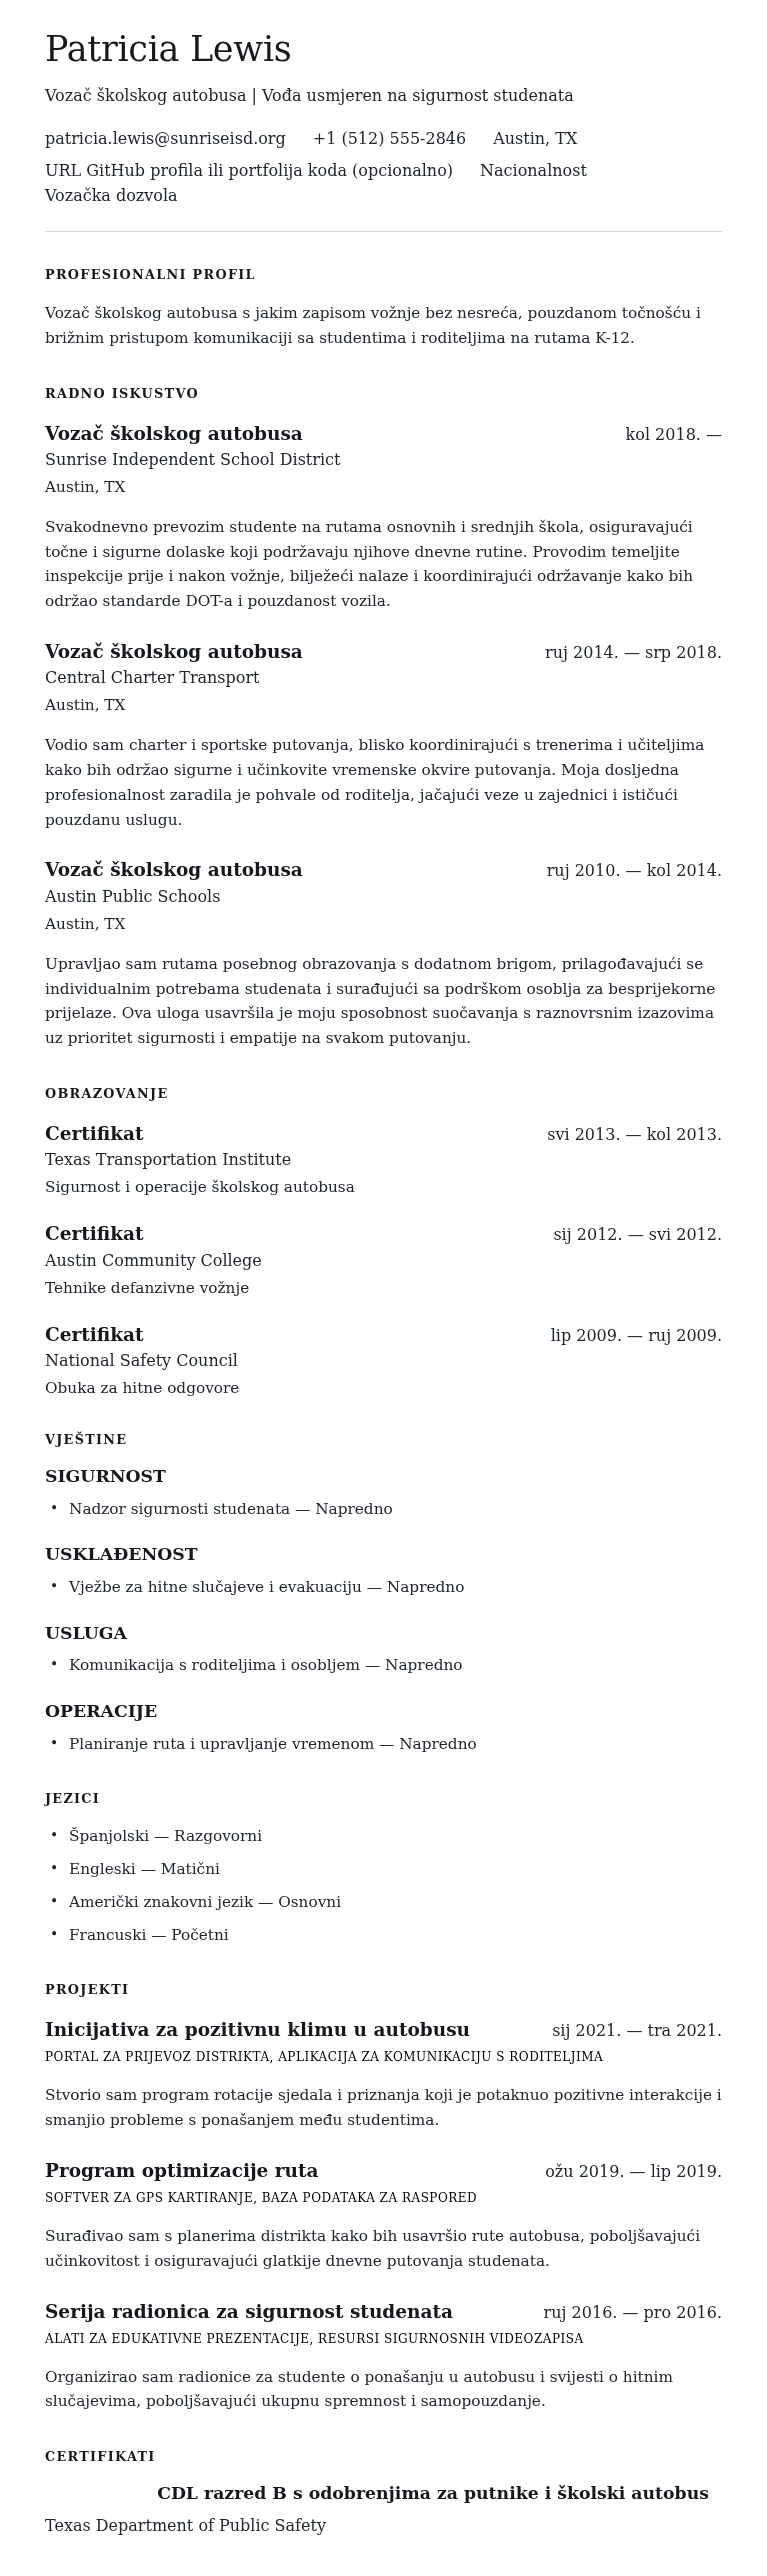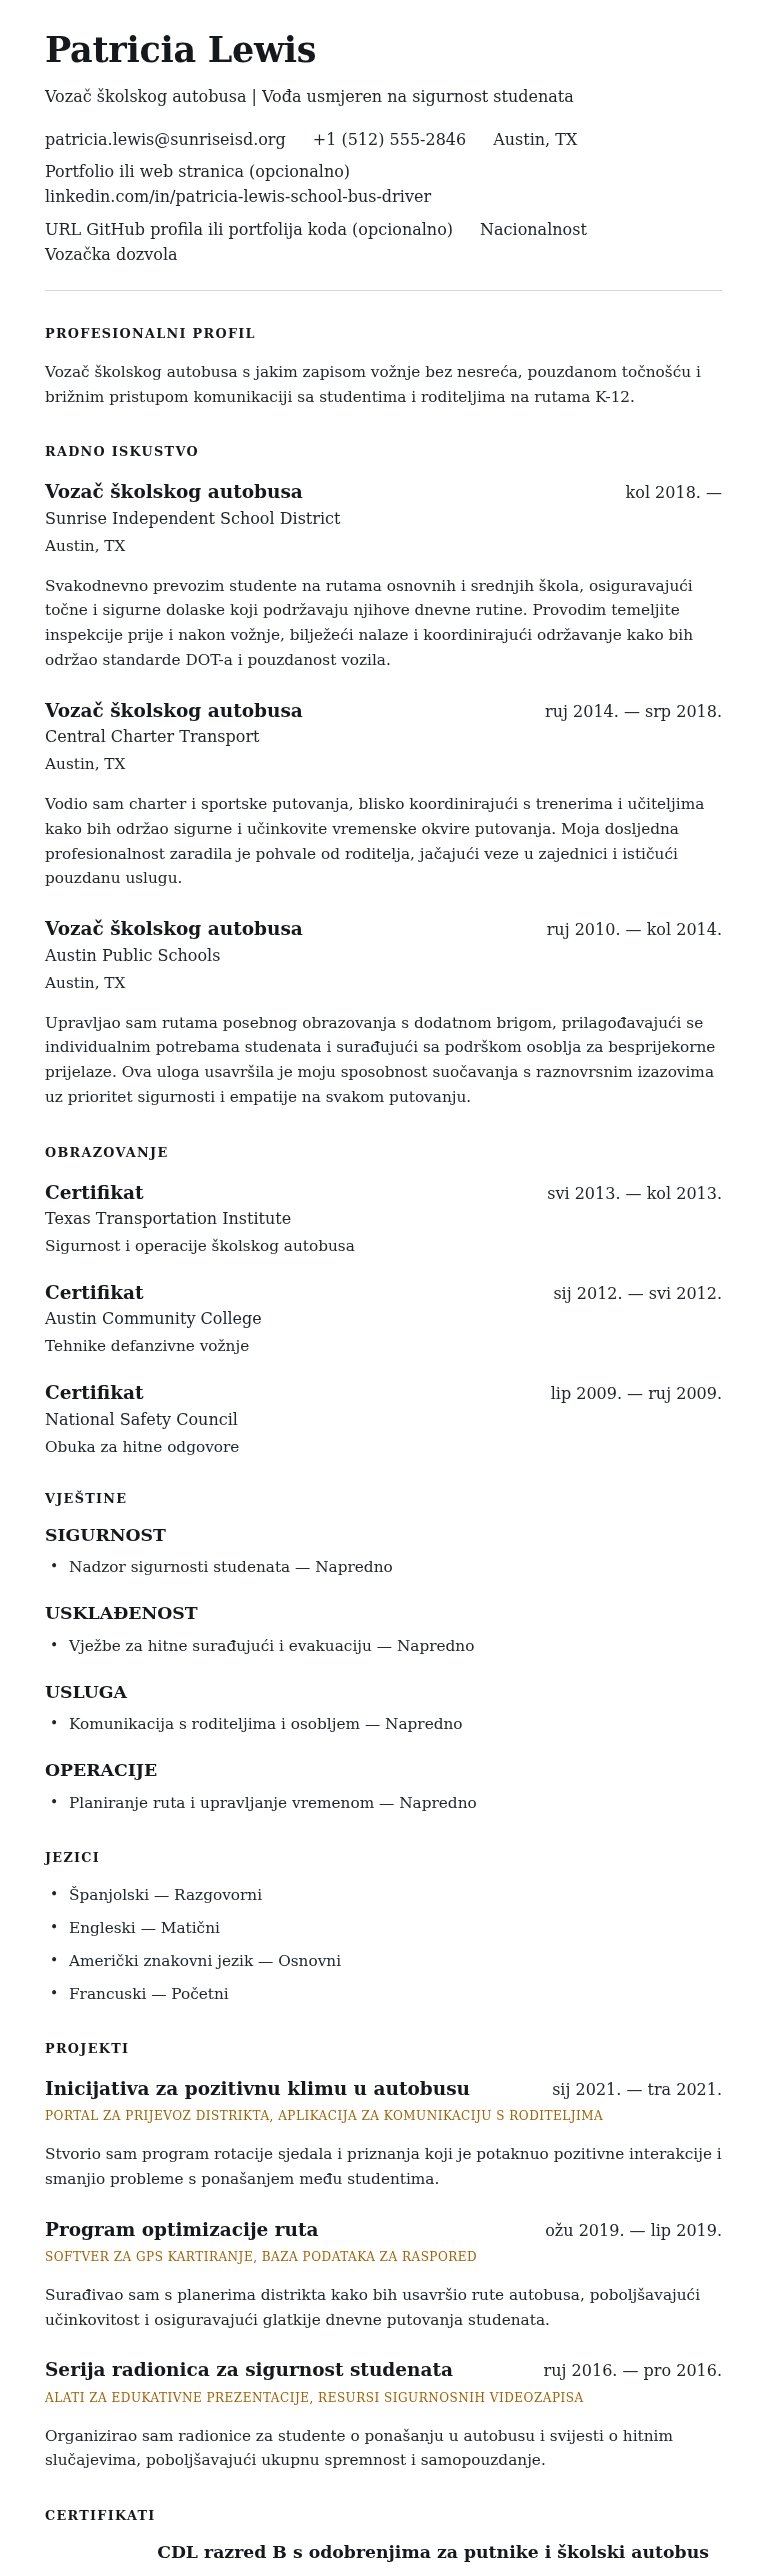--- a/index.html
+++ b/index.html
@@ -16,21 +16,21 @@
   }
   .page {
     box-sizing: border-box;
     width: 767px;
     padding: 29px 45px 38px 45px;
   }
 
   
   .name {
     font-size: 35px;
-    font-weight: 700;
+    font-weight: 400;
     letter-spacing: -0.3px;
     margin: 0 0 16.6px 0;
     color: #15181d;
   }
   .tagline {
     font-size: 16px;
     margin: 0 0 24px 0;
   }
   .contact-row {
     display: flex;
@@ -92,21 +92,21 @@
   .entry-desc {
     font-size: 15.3px;
     line-height: 1.62;
     margin: 19px 0 0 0;
   }
   .entry-caps {
     font-size: 12px;
     letter-spacing: 0.5px;
     text-transform: uppercase;
     margin: 10.2px 0 0 0;
-    color: #a16207;
+    color: #000000;
   }
 
   
   .skill-category {
     font-size: 17.3px;
     font-weight: 700;
     text-transform: uppercase;
     margin: 24px 0 0 0;
     color: #15181d;
   }
@@ -155,24 +155,20 @@
   <header>
     <h1 class="name">Patricia Lewis</h1>
     <p class="tagline">Vozač školskog autobusa | Vođa usmjeren na sigurnost studenata</p>
 
     <div class="contact-row">
       <span>patricia.lewis@sunriseisd.org</span>
       <span>+1 (512) 555-2846</span>
       <span>Austin, TX</span>
     </div>
     <div class="contact-row">
-      <span>Portfolio ili web stranica (opcionalno)</span>
-      <span>linkedin.com/in/patricia-lewis-school-bus-driver</span>
-    </div>
-    <div class="contact-row">
       <span>URL GitHub profila ili portfolija koda (opcionalno)</span>
       <span>Nacionalnost</span>
       <span>Vozačka dozvola</span>
     </div>
 
     <hr class="header-divider">
   </header>
 
   <section class="section">
     <h2 class="section-heading">Profesionalni profil</h2>
@@ -247,21 +243,21 @@
   <section class="section">
     <h2 class="section-heading">Vještine</h2>
 
     <h3 class="skill-category">Sigurnost</h3>
     <ul class="dotlist">
       <li>Nadzor sigurnosti studenata — Napredno</li>
     </ul>
 
     <h3 class="skill-category">Usklađenost</h3>
     <ul class="dotlist">
-      <li>Vježbe za hitne surađujući i evakuaciju — Napredno</li>
+      <li>Vježbe za hitne slučajeve i evakuaciju — Napredno</li>
     </ul>
 
     <h3 class="skill-category">Usluga</h3>
     <ul class="dotlist">
       <li>Komunikacija s roditeljima i osobljem — Napredno</li>
     </ul>
 
     <h3 class="skill-category">Operacije</h3>
     <ul class="dotlist">
       <li>Planiranje ruta i upravljanje vremenom — Napredno</li>

